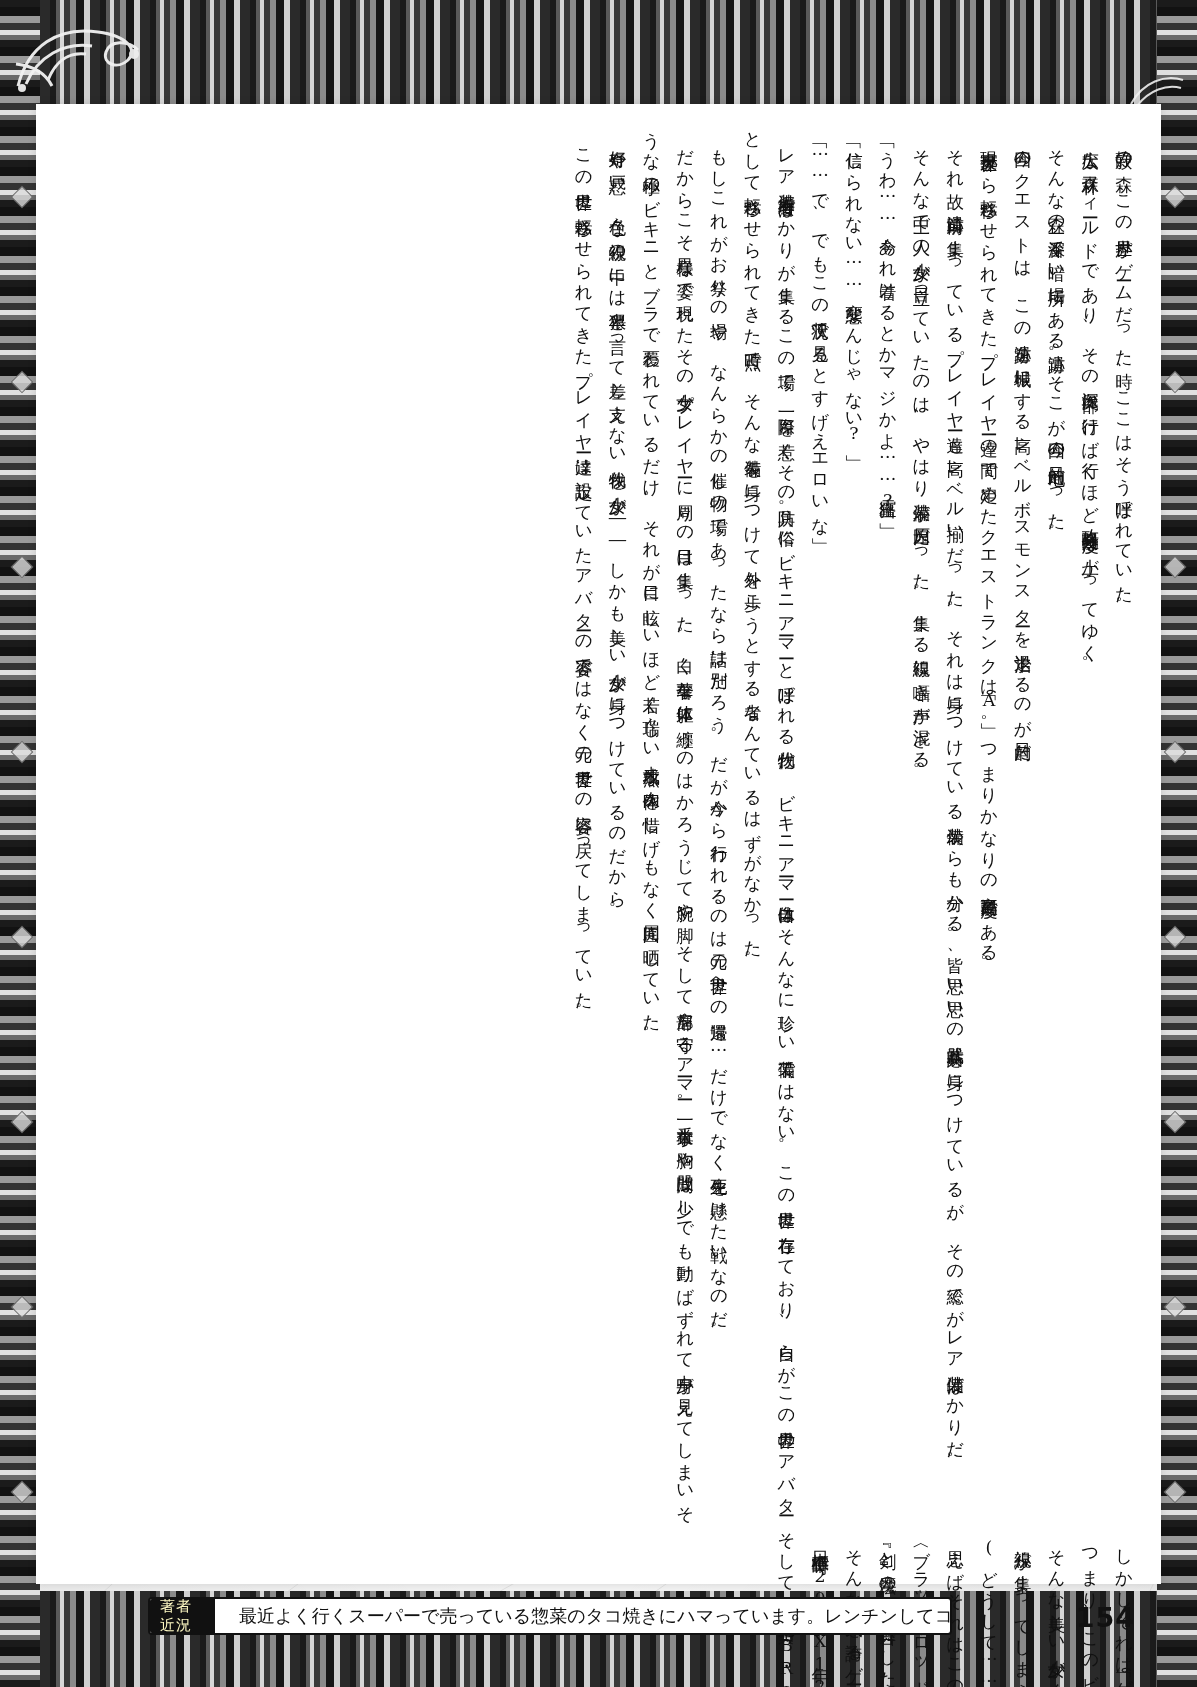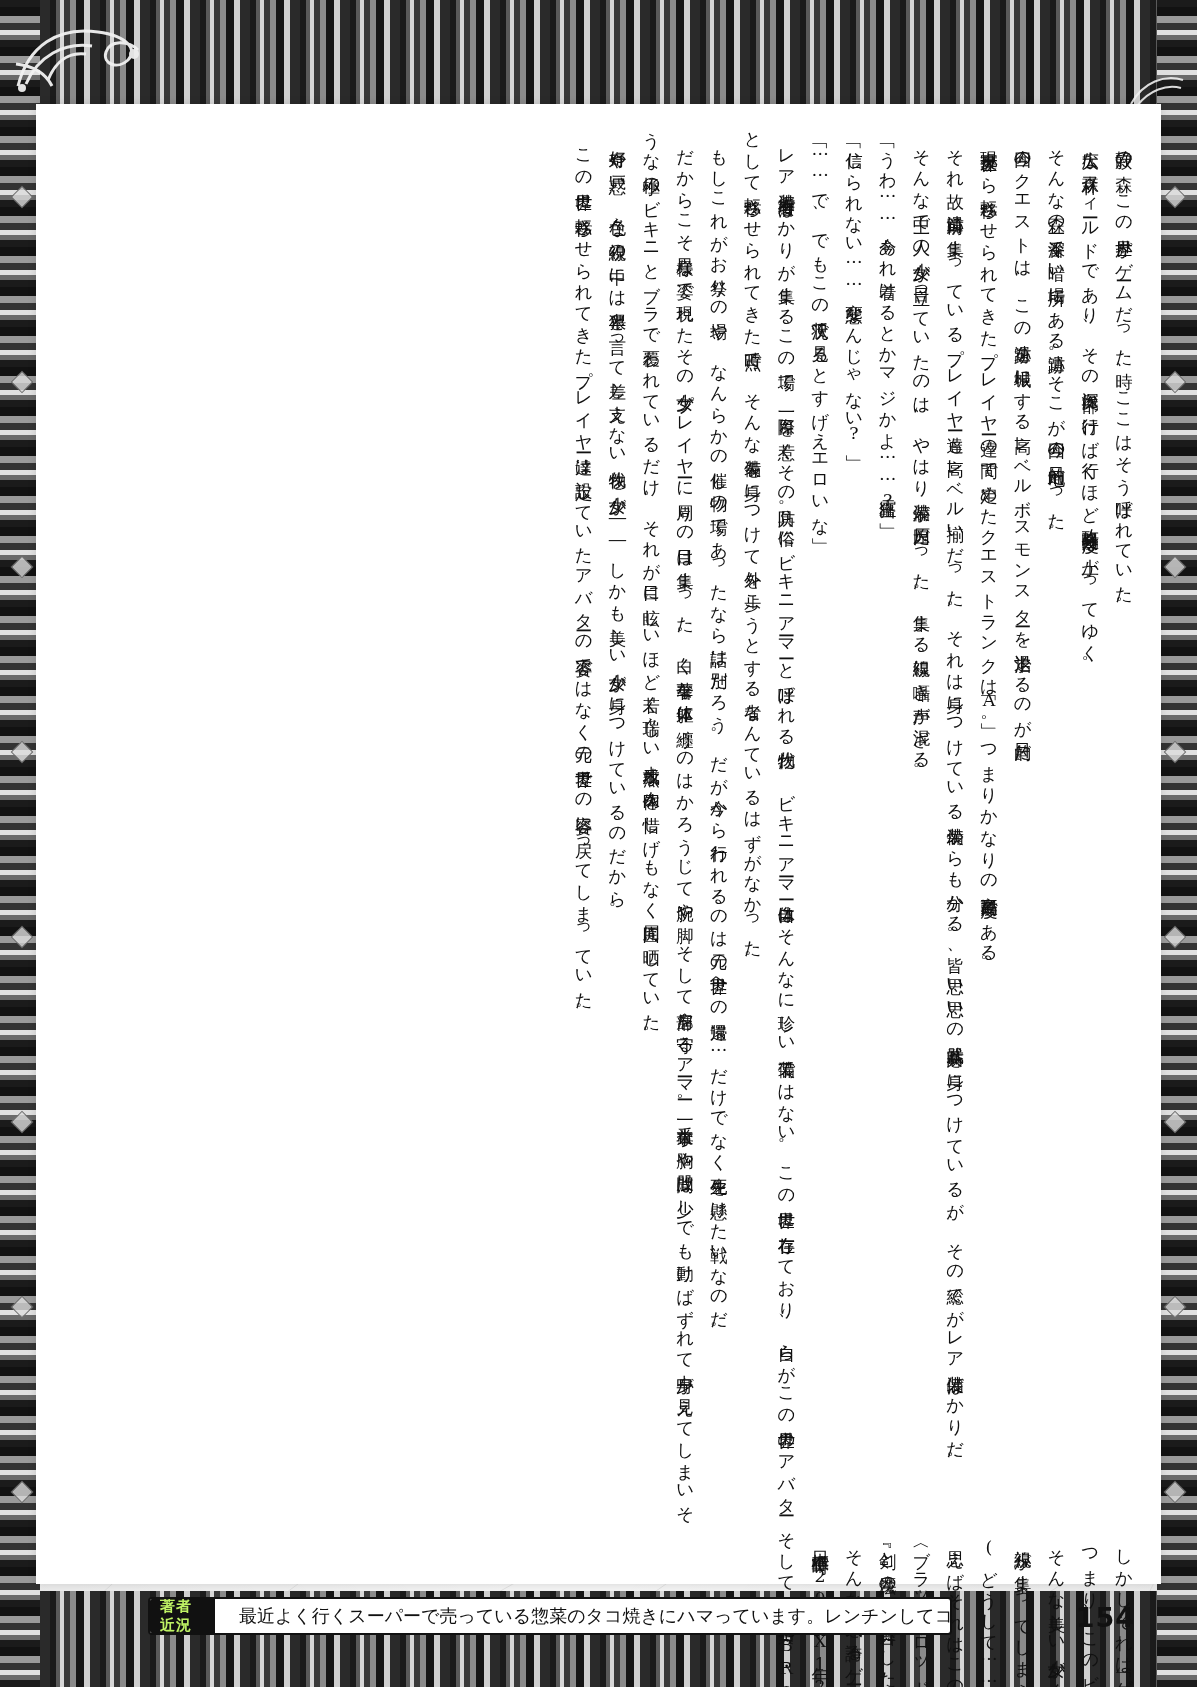--- a/index.html
+++ b/index.html
@@ -136,23 +136,23 @@
     height: 34px;
     border: 2px solid #111;
     border-radius: 4px;
     background: #fff;
     display: flex;
     align-items: center;
     overflow: hidden;
   }
   .footer-tag {
     background: #111;
-    color: #bef264;
+    color: #fef9c3;
     font-size: 15px;
-    font-weight: bold;
+    font-weight: normal;
     padding: 0 10px;
     height: 100%;
     display: flex;
     align-items: center;
     letter-spacing: 1px;
     font-family: "DejaVu Sans", sans-serif;
   }
   .footer-note {
     font-size: 18px;
     color: #111;

